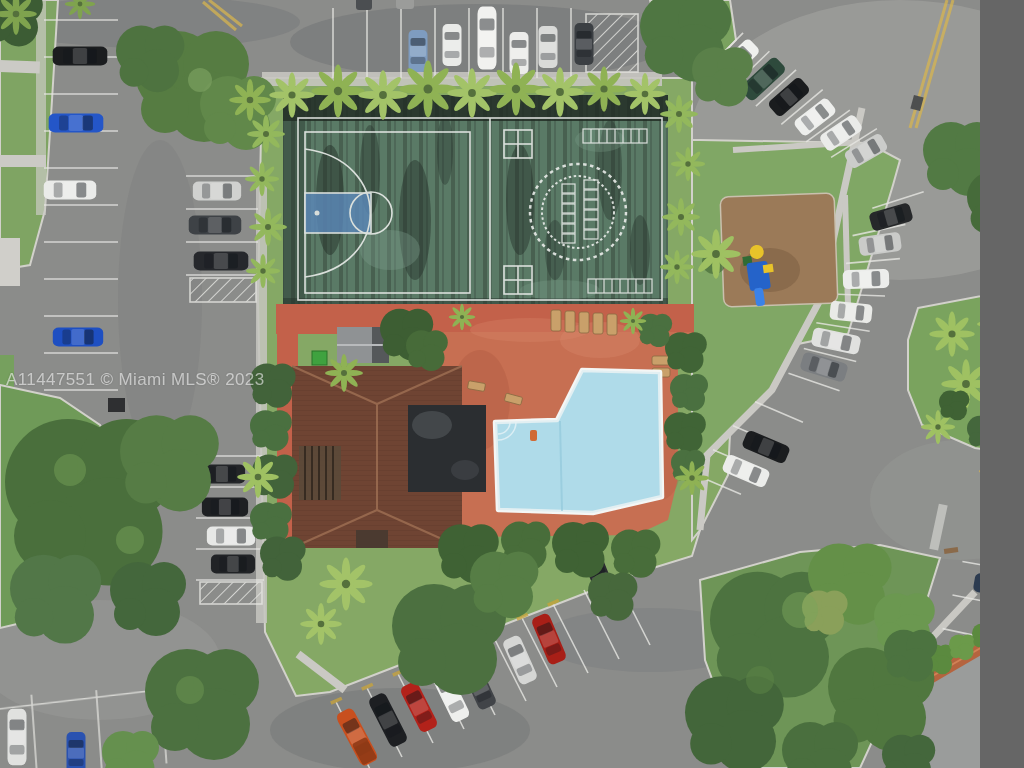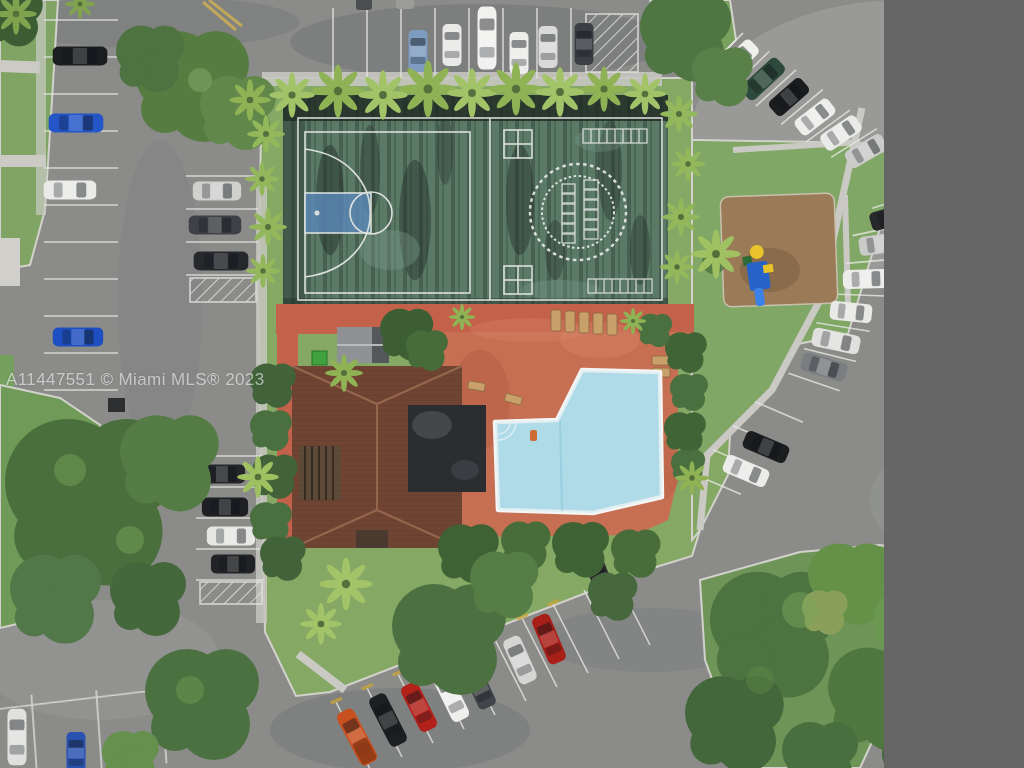--- a/index.html
+++ b/index.html
@@ -1,16 +1,16 @@
 <!DOCTYPE html>
 <html><head>
 <meta charset="utf-8">
 <style>
   html,body{margin:0;padding:0;background:#666;}
-  .stage{position:relative;width:884px;height:768px;overflow:hidden;background:#be185d;font-family:"Liberation Sans",sans-serif;}
+  .stage{position:relative;width:980px;height:768px;overflow:hidden;background:#be185d;font-family:"Liberation Sans",sans-serif;}
   .stage svg{display:block;width:1024px;height:768px;}
   .wm{position:absolute;left:6px;top:370px;font-size:17px;letter-spacing:.4px;color:rgba(255,255,255,.58);text-shadow:0 0 2px rgba(0,0,0,.18);white-space:nowrap;pointer-events:none;}
 </style>
 </head>
 <body>
 
 <div class="stage">
 <svg viewBox="0 0 1024 768" xmlns="http://www.w3.org/2000/svg">
 <defs>
   <g id="car">

